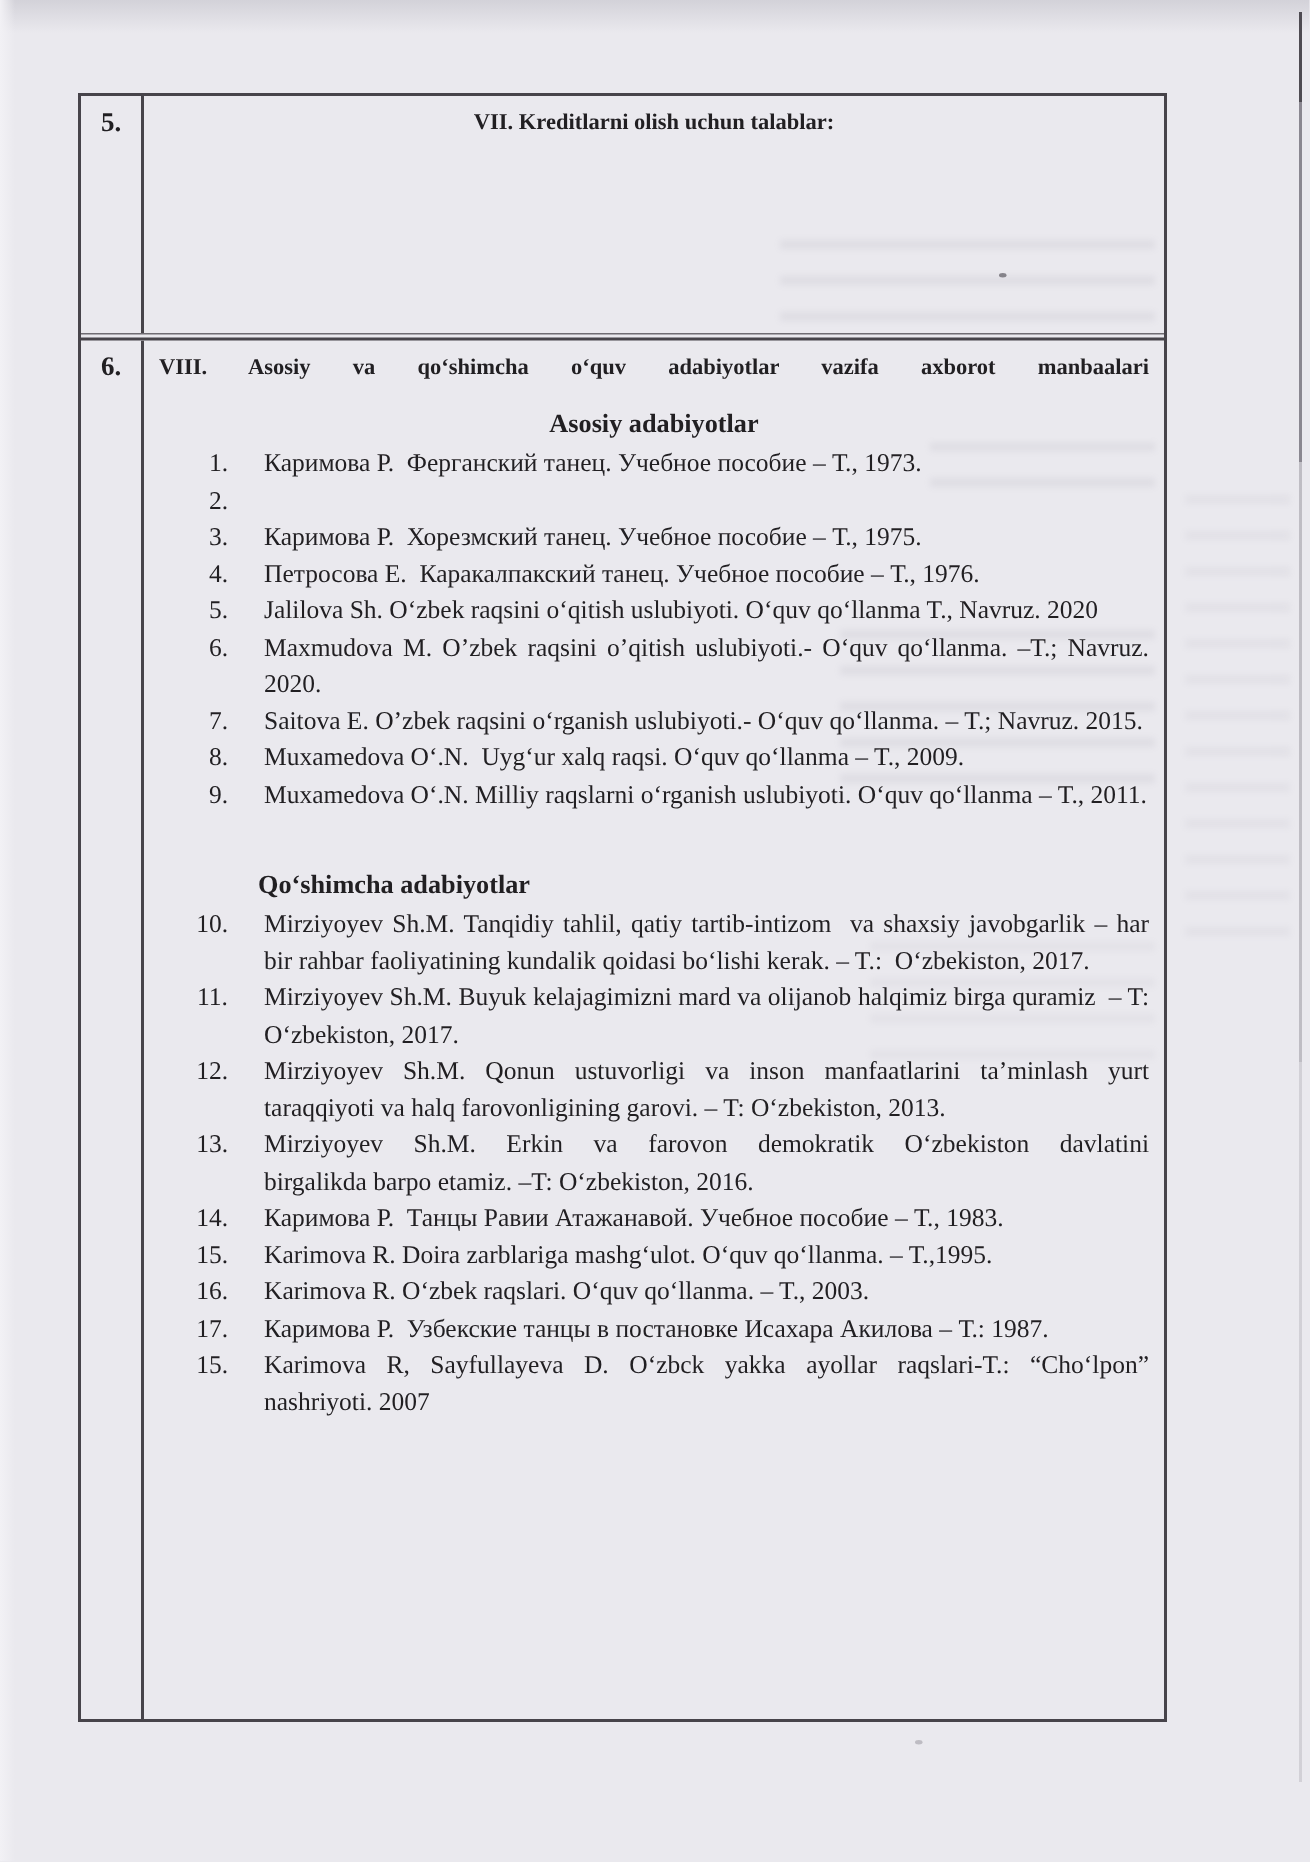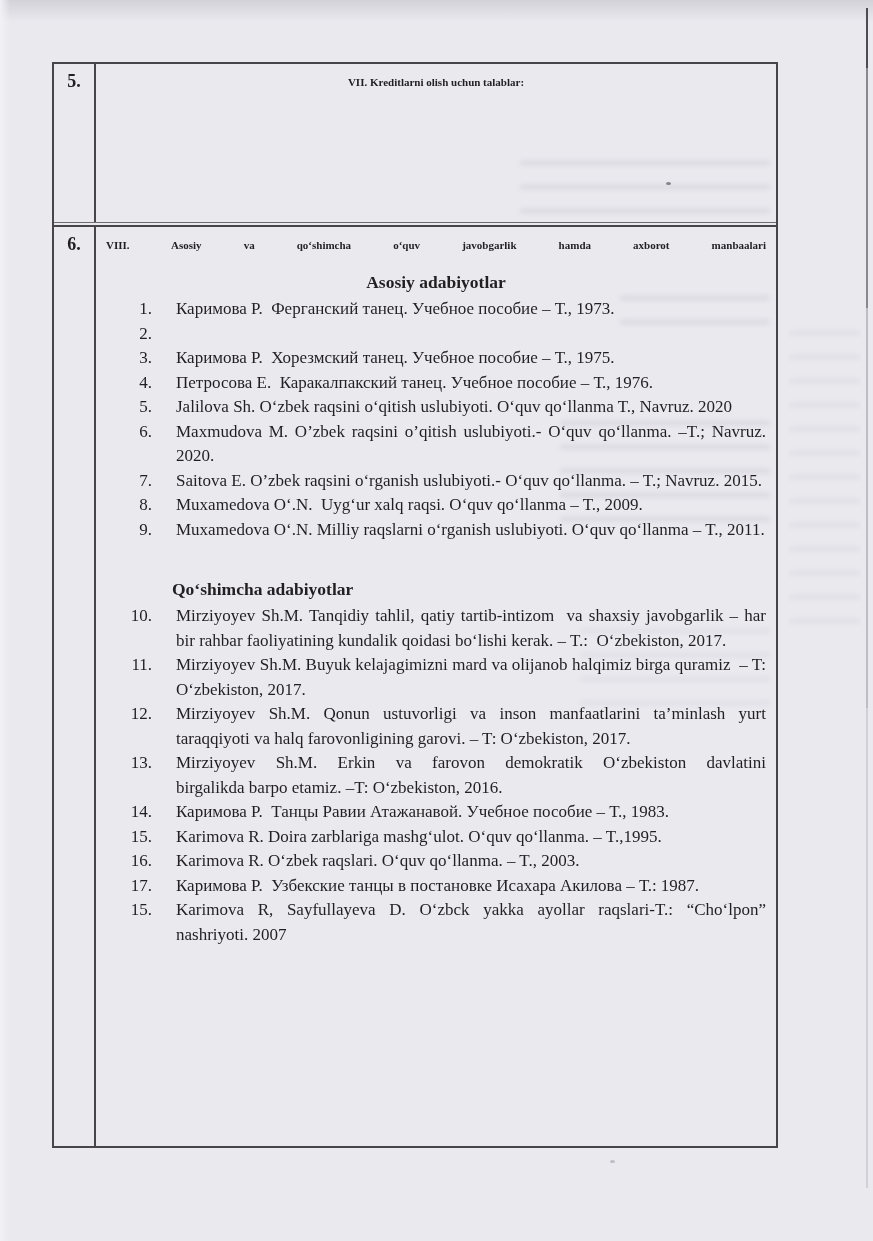--- a/index.html
+++ b/index.html
@@ -38,21 +38,21 @@
   .t-row{display:flex;box-sizing:border-box;}
   .row5{height:158px;}
   .divider{height:5px;border-top:1px solid #6f6c72;border-bottom:2px solid var(--border);box-sizing:border-box;}
   .row6{flex:1;overflow:hidden;}
   .num-cell{
     width:42px;flex:0 0 42px;border-right:2px solid var(--border);box-sizing:border-box;
     font-weight:bold;font-size:18px;text-align:center;padding-top:7px;
   }
   .cell{flex:1;padding:5px 10px 0 10px;box-sizing:border-box;overflow:hidden;}
 
-  .sec-title{font-weight:bold;font-size:11px;line-height:26px;text-align:center;}
+  .sec-title{font-weight:bold;font-size:15px;line-height:26px;text-align:center;}
   .sec-title.fill{text-align:justify;text-align-last:justify;}
   .body-par{font-size:17.5px;line-height:25px;text-align:justify;text-indent:26px;margin-top:2px;}
 
   .sub-heading{font-weight:bold;font-size:17.5px;line-height:25px;text-align:center;margin-top:12px;}
   .sub-heading.indented{text-align:left;padding-left:66px;}
 
   .lit-list{margin-top:2px;}
   .lit-item{display:flex;font-size:17px;line-height:24.5px;}
   .li-num{flex:0 0 46px;text-align:right;}
   .li-text{flex:1;margin-left:24px;text-align:justify;white-space:pre-wrap;}
@@ -79,21 +79,21 @@
     <div class="cell">
       <div class="sec-title">VII. Kreditlarni olish uchun talablar:</div>
     </div>
   </div>
 
   <div class="divider"></div>
 
   <div class="t-row row6">
     <div class="num-cell">6.</div>
     <div class="cell">
-      <div class="sec-title fill">VIII. Asosiy va qo‘shimcha o‘quv javobgarlik hamda axborot manbaalari</div>
+      <div class="sec-title fill">VIII. Asosiy va qo‘shimcha o‘quv adabiyotlar vazifa axborot manbaalari</div>
       <div class="sub-heading">Asosiy adabiyotlar</div>
 
       <div class="lit-list">
         <div class="lit-item">
           <span class="li-num">1.</span>
           <span class="li-text">Каримова Р.  Ферганский танец. Учебное пособие – Т., 1973.</span>
         </div>
         <div class="lit-item">
           <span class="li-num">2.</span>
         </div>
@@ -134,21 +134,21 @@
         <div class="lit-item">
           <span class="li-num">10.</span>
           <span class="li-text">Mirziyoyev Sh.M. Tanqidiy tahlil, qatiy tartib-intizom  va shaxsiy javobgarlik – har bir rahbar faoliyatining kundalik qoidasi bo‘lishi kerak. – T.:  O‘zbekiston, 2017.</span>
         </div>
         <div class="lit-item">
           <span class="li-num">11.</span>
           <span class="li-text">Mirziyoyev Sh.M. Buyuk kelajagimizni mard va olijanob halqimiz birga quramiz  – T: O‘zbekiston, 2017.</span>
         </div>
         <div class="lit-item">
           <span class="li-num">12.</span>
-          <span class="li-text">Mirziyoyev Sh.M. Qonun ustuvorligi va inson manfaatlarini ta’minlash yurt taraqqiyoti va halq farovonligining garovi. – T: O‘zbekiston, 2017.</span>
+          <span class="li-text">Mirziyoyev Sh.M. Qonun ustuvorligi va inson manfaatlarini ta’minlash yurt taraqqiyoti va halq farovonligining garovi. – T: O‘zbekiston, 2013.</span>
         </div>
         <div class="lit-item">
           <span class="li-num">13.</span>
           <span class="li-text">Mirziyoyev Sh.M. Erkin va farovon demokratik O‘zbekiston davlatini             birgalikda barpo etamiz. –T: O‘zbekiston, 2016.</span>
         </div>
         <div class="lit-item">
           <span class="li-num">14.</span>
           <span class="li-text">Каримова Р.  Танцы Равии Атажанавой. Учебное пособие – Т., 1983.</span>
         </div>
         <div class="lit-item">

